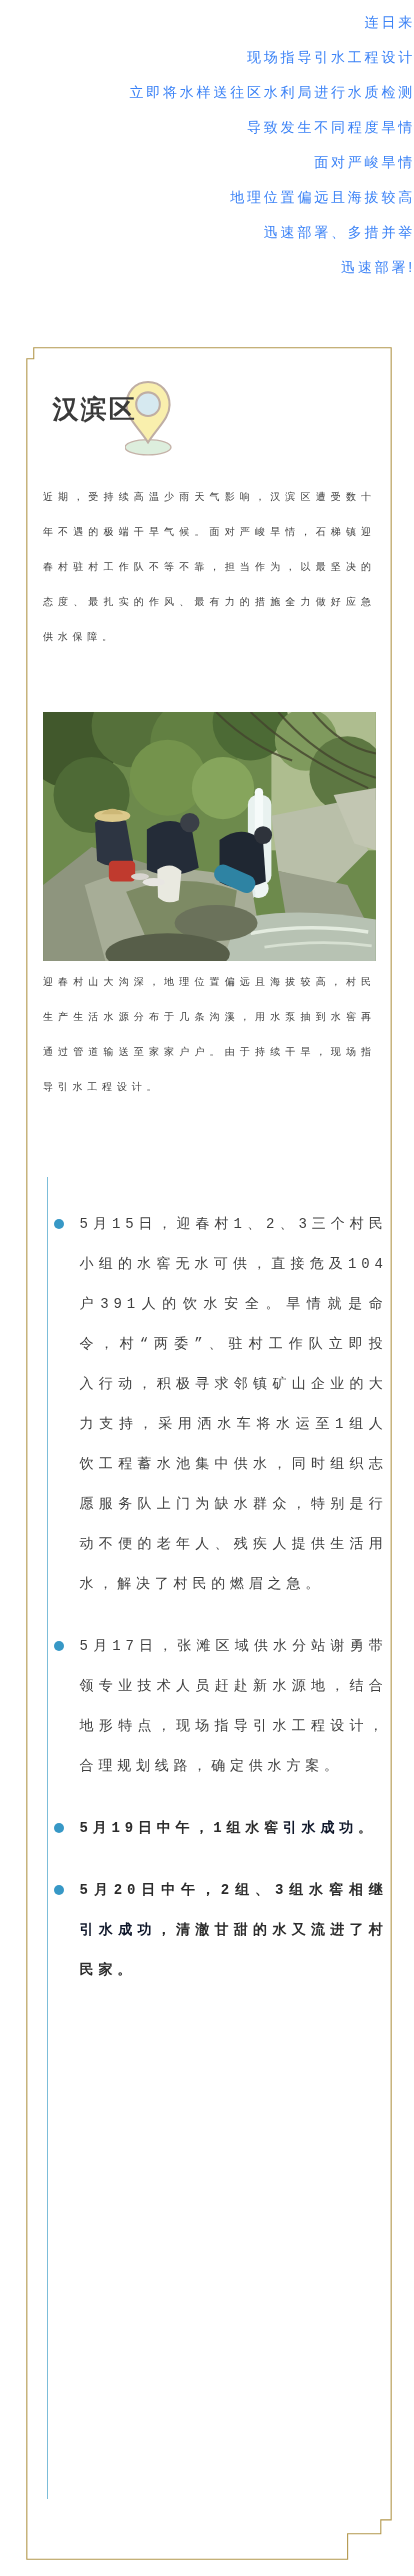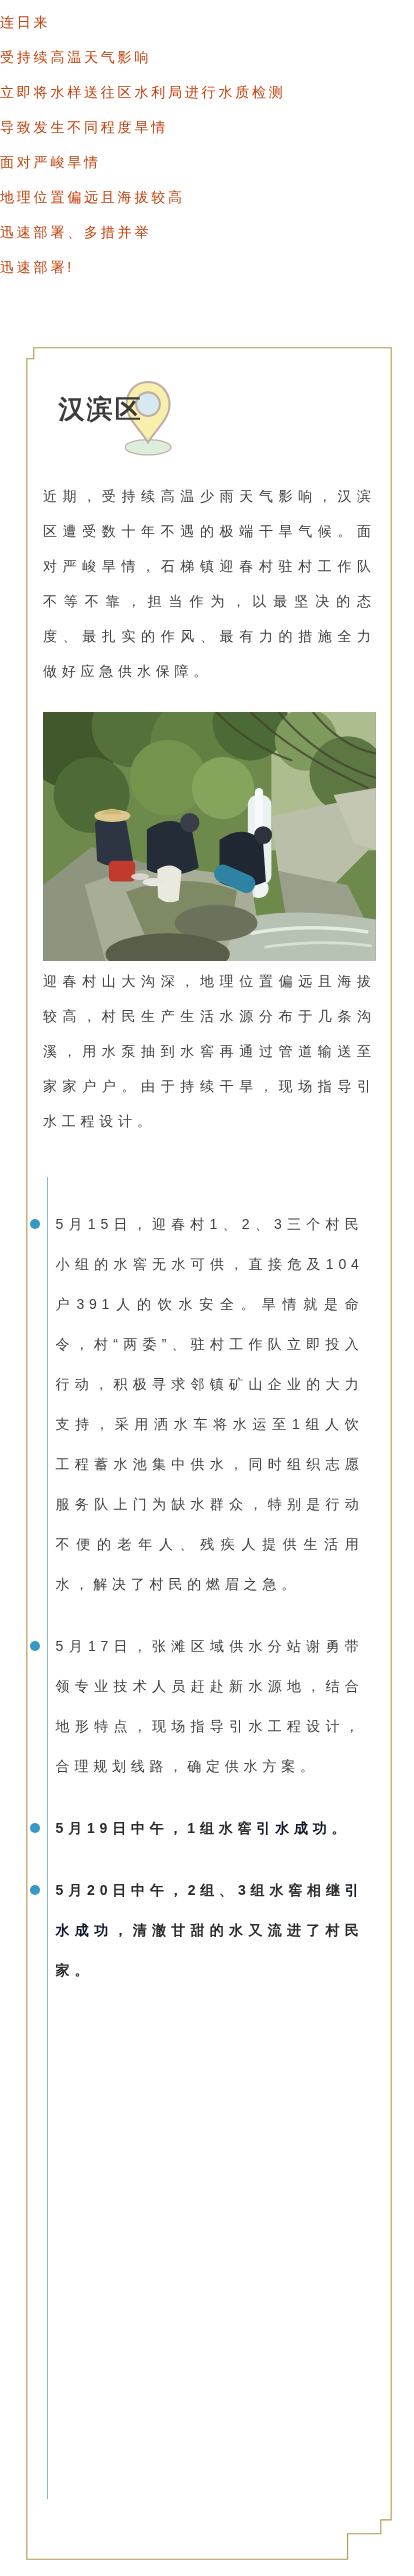--- a/index.html
+++ b/index.html
@@ -4,73 +4,73 @@
 <style>
   html,body{margin:0;padding:0;background:#ffffff;}
   body{
     width:415px;height:2576px;position:relative;overflow:hidden;
     font-family:"Liberation Sans","DejaVu Sans",sans-serif;
     -webkit-font-smoothing:antialiased;
   }
   
   .intro{padding-top:4.8px;}
   .intro-line{
-    height:35px;line-height:35px;text-align:left;
-    font-size:14px;letter-spacing:2.8px;color:#c2410c;
+    height:35px;line-height:35px;text-align:right;
+    font-size:14px;letter-spacing:2.8px;color:#3b82f6;
   }
   
   .card{
     position:absolute;left:25.6px;top:347px;width:366px;height:2213px;
     background:#ffffff;
   }
   .card-frame{position:absolute;left:0;top:0;pointer-events:none;}
   
   .pin{position:absolute;left:99px;top:28px;z-index:1;}
   
   .sec-title{
-    position:absolute;left:33px;top:47px;z-index:2;
+    position:absolute;left:27px;top:47px;z-index:2;
     font-size:26px;font-weight:700;letter-spacing:2.1px;color:#3a3a3a;line-height:30px;
   }
   
   .para{
     position:absolute;left:17.3px;width:333px;
-    font-size:14px;line-height:35px;letter-spacing:4.8px;
+    font-size:10px;line-height:35px;letter-spacing:4.8px;
     color:#404040;text-align:justify;margin:0;
   }
   .para-1{top:132px;}
   .para-2{top:617px;}
   
   .photo{
     position:absolute;left:17.3px;top:365px;width:333px;height:249px;
     overflow:hidden;background:#7b925c;
   }
   
   .tl-line{
     position:absolute;left:21px;top:830px;width:1.4px;height:1322px;
     background:#7cbdd9;
   }
-  .tl-items{position:absolute;left:30px;top:857px;width:308px;}
+  .tl-items{position:absolute;left:54px;top:857px;width:308px;font-family:Liberation Mono, monospace;}
   .tl-item{
     position:relative;
     font-size:14px;line-height:40px;letter-spacing:4.8px;
     color:#3f3f3f;text-align:justify;margin:0 0 22px 0;
   }
   .tl-item.bold{font-weight:700;color:#2b2b2b;}
   .tl-item::before{
     content:"";position:absolute;left:-26px;top:14.5px;width:10.4px;height:10.4px;
     border-radius:50%;background:#3798c6;
   }
   .tl-item .accent{color:#0f172a;}
 </style>
 </head>
 <body>
 
 <div class="intro">
     <div class="intro-line">连日来</div>
-    <div class="intro-line">受持续高温天气影响</div>
+    <div class="intro-line">现场指导引水工程设计</div>
     <div class="intro-line">立即将水样送往区水利局进行水质检测</div>
     <div class="intro-line">导致发生不同程度旱情</div>
     <div class="intro-line">面对严峻旱情</div>
     <div class="intro-line">地理位置偏远且海拔较高</div>
     <div class="intro-line">迅速部署、多措并举</div>
     <div class="intro-line">迅速部署!</div>
   </div>
 
 <div class="card">
 

